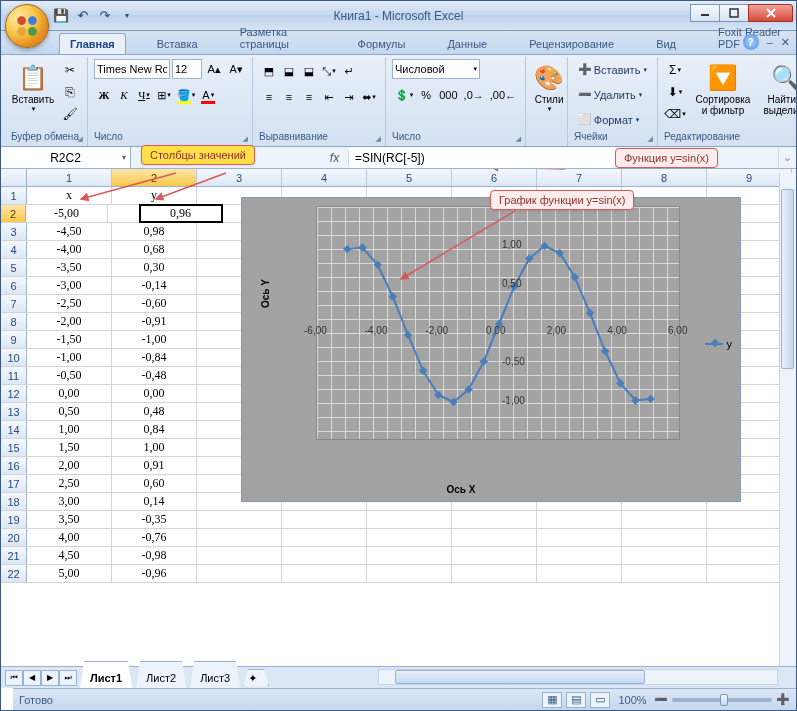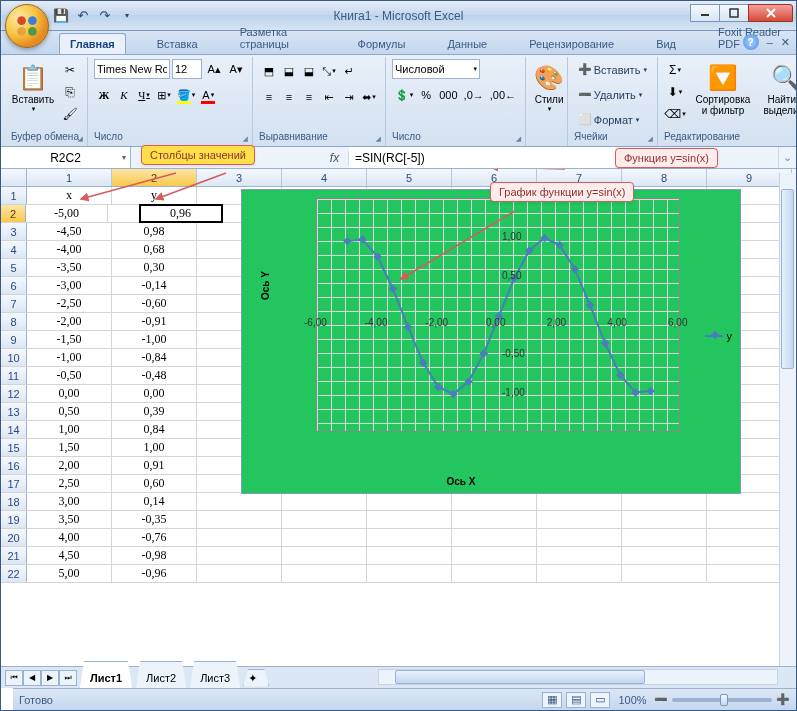--- a/index.html
+++ b/index.html
@@ -70,21 +70,21 @@
 .col-h { width: 85px; border-right: 1px solid #b5c9e2; text-align: center; font-size: 11px; color: #2a4a7a; display: flex; align-items: center; justify-content: center; cursor: pointer; }
 .col-h.sel { background: linear-gradient(to bottom, #fde5a8, #f9c94a); color: #5a3a00; }
 .rows { position: relative; }
 .row { height: 18px; display: flex; border-bottom: 1px solid #d4d4d4; }
 .row-h { width: 26px; border-right: 1px solid #9bb3d1; background: linear-gradient(to bottom, #f4f8fd, #dce7f5); text-align: center; font-size: 11px; color: #2a4a7a; display: flex; align-items: center; justify-content: center; cursor: pointer; }
 .row-h.sel { background: linear-gradient(to bottom, #fde5a8, #f9c94a); color: #5a3a00; }
 .cell { width: 85px; border-right: 1px solid #d4d4d4; font-size: 12px; display: flex; align-items: center; justify-content: center; padding: 0 4px; font-family: 'Times New Roman', serif; }
 .cell.active { outline: 2px solid #000; outline-offset: -1px; z-index: 5; position: relative; margin-left: 32px; }
 
 
-.chart-container { position: absolute; left: 240px; top: 20px; width: 500px; height: 305px; background: #22c55e; border: 1px solid #7f9db9; z-index: 10; }
+.chart-container { position: absolute; left: 240px; top: 28px; width: 500px; height: 305px; background: #a3a3a3; border: 1px solid #7f9db9; z-index: 10; }
 .chart-inner { position: absolute; left: 36px; top: 8px; width: 402px; height: 258px; }
 .chart-grid { position: absolute; left: 38px; top: 0; width: 364px; height: 234px; border: 1px solid #888; background-image: linear-gradient(to right, #d8d8d8 1px, transparent 1px), linear-gradient(to bottom, #d8d8d8 1px, transparent 1px); background-size: 14px 14px; }
 .chart-ylabel { position: absolute; left: 18px; top: 110px; transform: rotate(-90deg); transform-origin: left top; font-size: 10px; font-weight: bold; }
 .chart-xlabel { position: absolute; left: 0; right: 60px; bottom: 6px; text-align: center; font-size: 10px; font-weight: bold; }
 .chart-legend { position: absolute; right: 8px; top: 140px; font-size: 11px; display: flex; align-items: center; gap: 4px; }
 .legend-marker { width: 18px; height: 2px; background: #4a7ebb; position: relative; }
 .legend-marker::after { content: ''; position: absolute; left: 7px; top: -3px; width: 6px; height: 6px; background: #4a7ebb; transform: rotate(45deg); }
 .callout3 { position: absolute; left: 248px; top: -8px; border: 1px solid #d85a5a; background: #fdecec; color: #913030; padding: 3px 8px; border-radius: 4px; font-size: 11px; z-index: 11; box-shadow: 0 1px 3px rgba(0,0,0,0.1); white-space: nowrap; }
 .axis-tick { position: absolute; font-size: 10px; color: #333; }
 
@@ -468,21 +468,21 @@
           <div class="cell"></div>
           <div class="cell"></div>
           <div class="cell"></div>
           <div class="cell"></div>
           <div class="cell"></div>
           <div class="cell"></div>
         </div>
         <div class="row">
           <div class="row-h">13</div>
           <div class="cell">0,50</div>
-          <div class="cell">0,39</div>
+          <div class="cell">0,48</div>
           <div class="cell"></div>
           <div class="cell"></div>
           <div class="cell"></div>
           <div class="cell"></div>
           <div class="cell"></div>
           <div class="cell"></div>
           <div class="cell"></div>
         </div>
         <div class="row">
           <div class="row-h">14</div>

